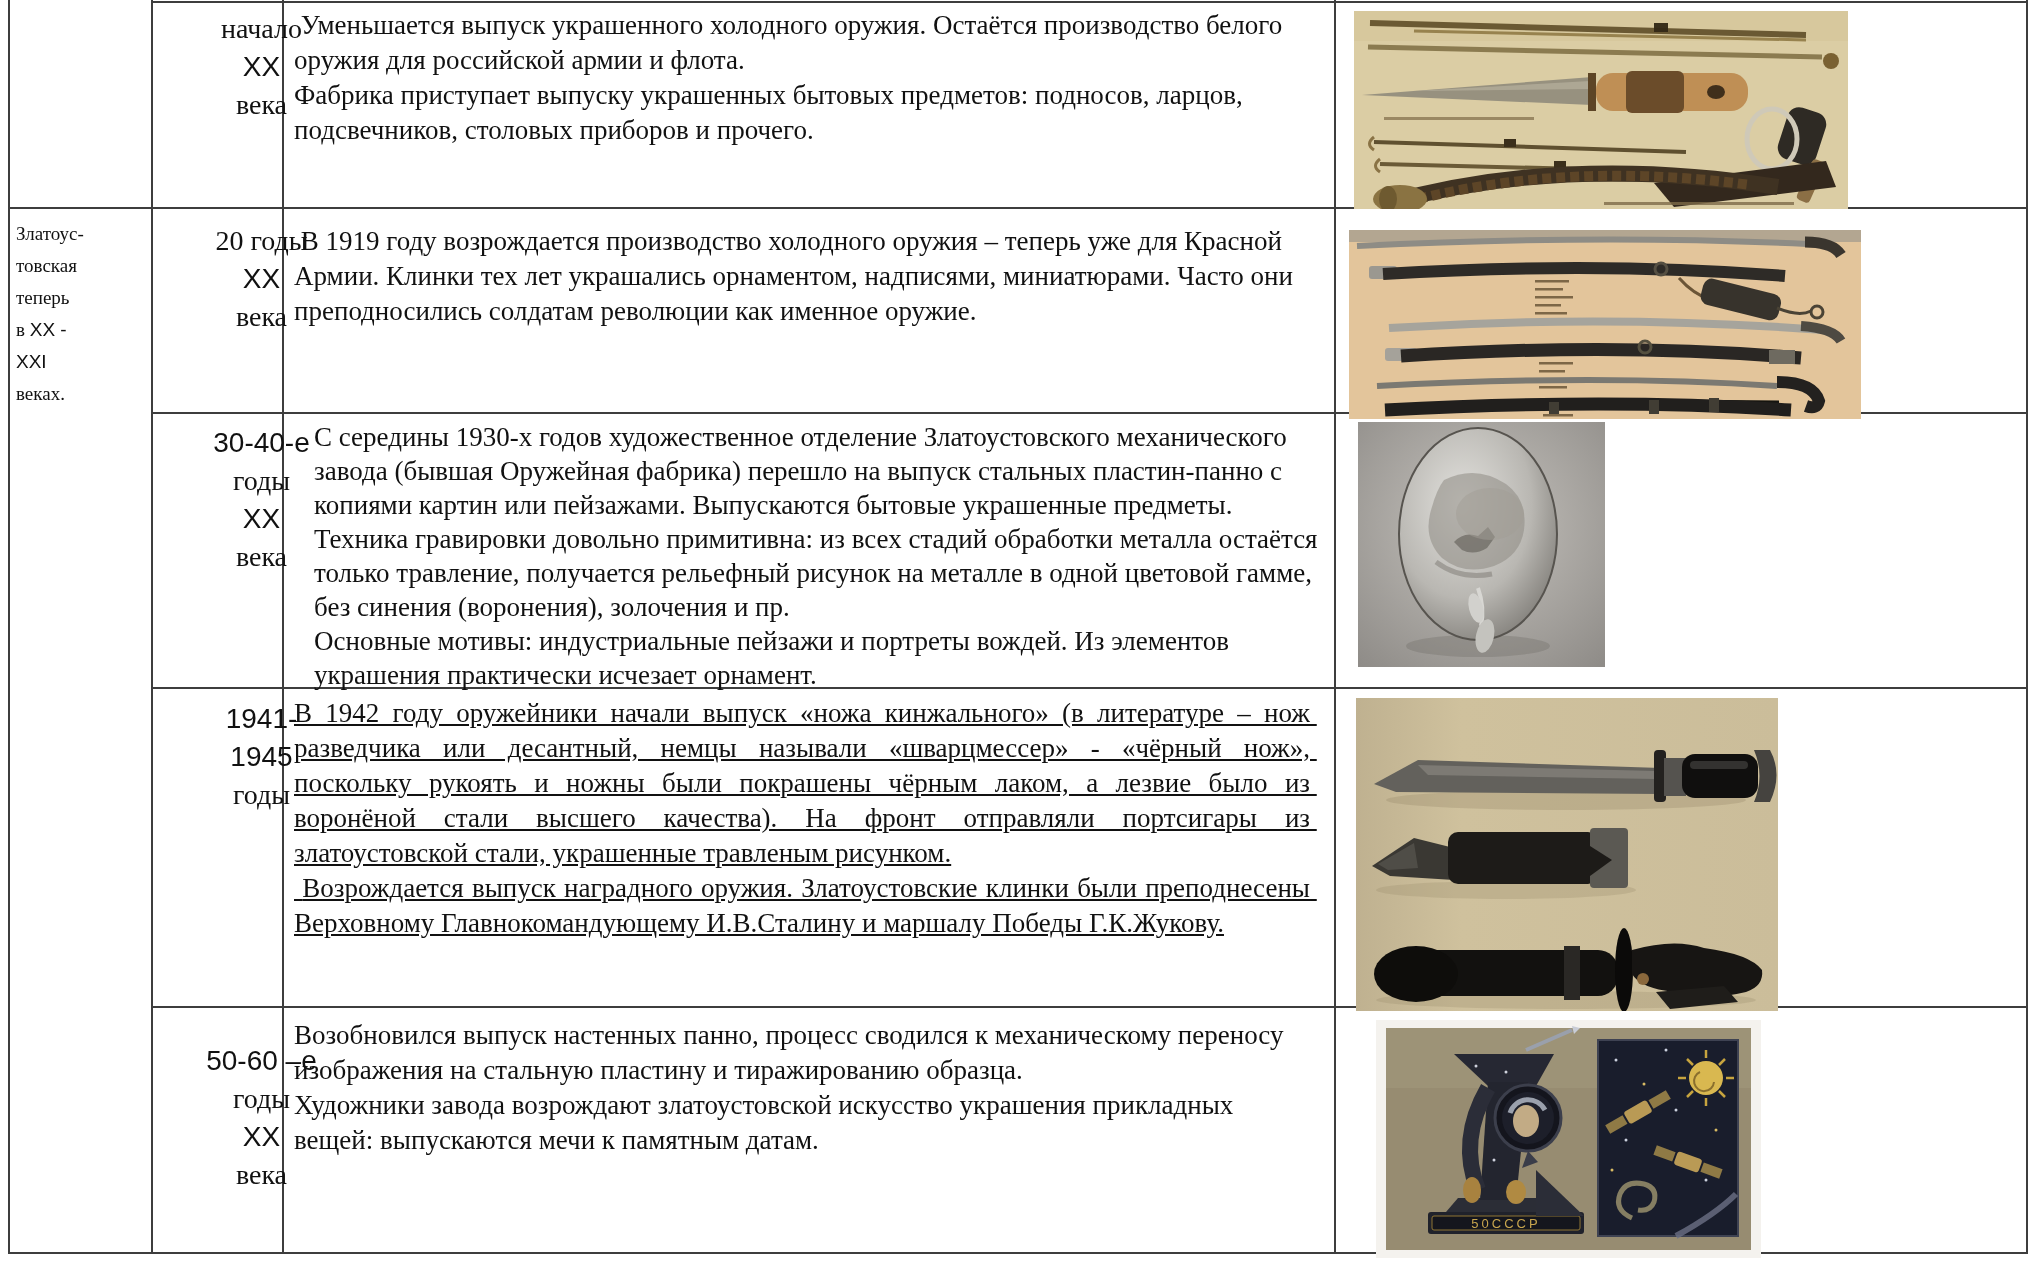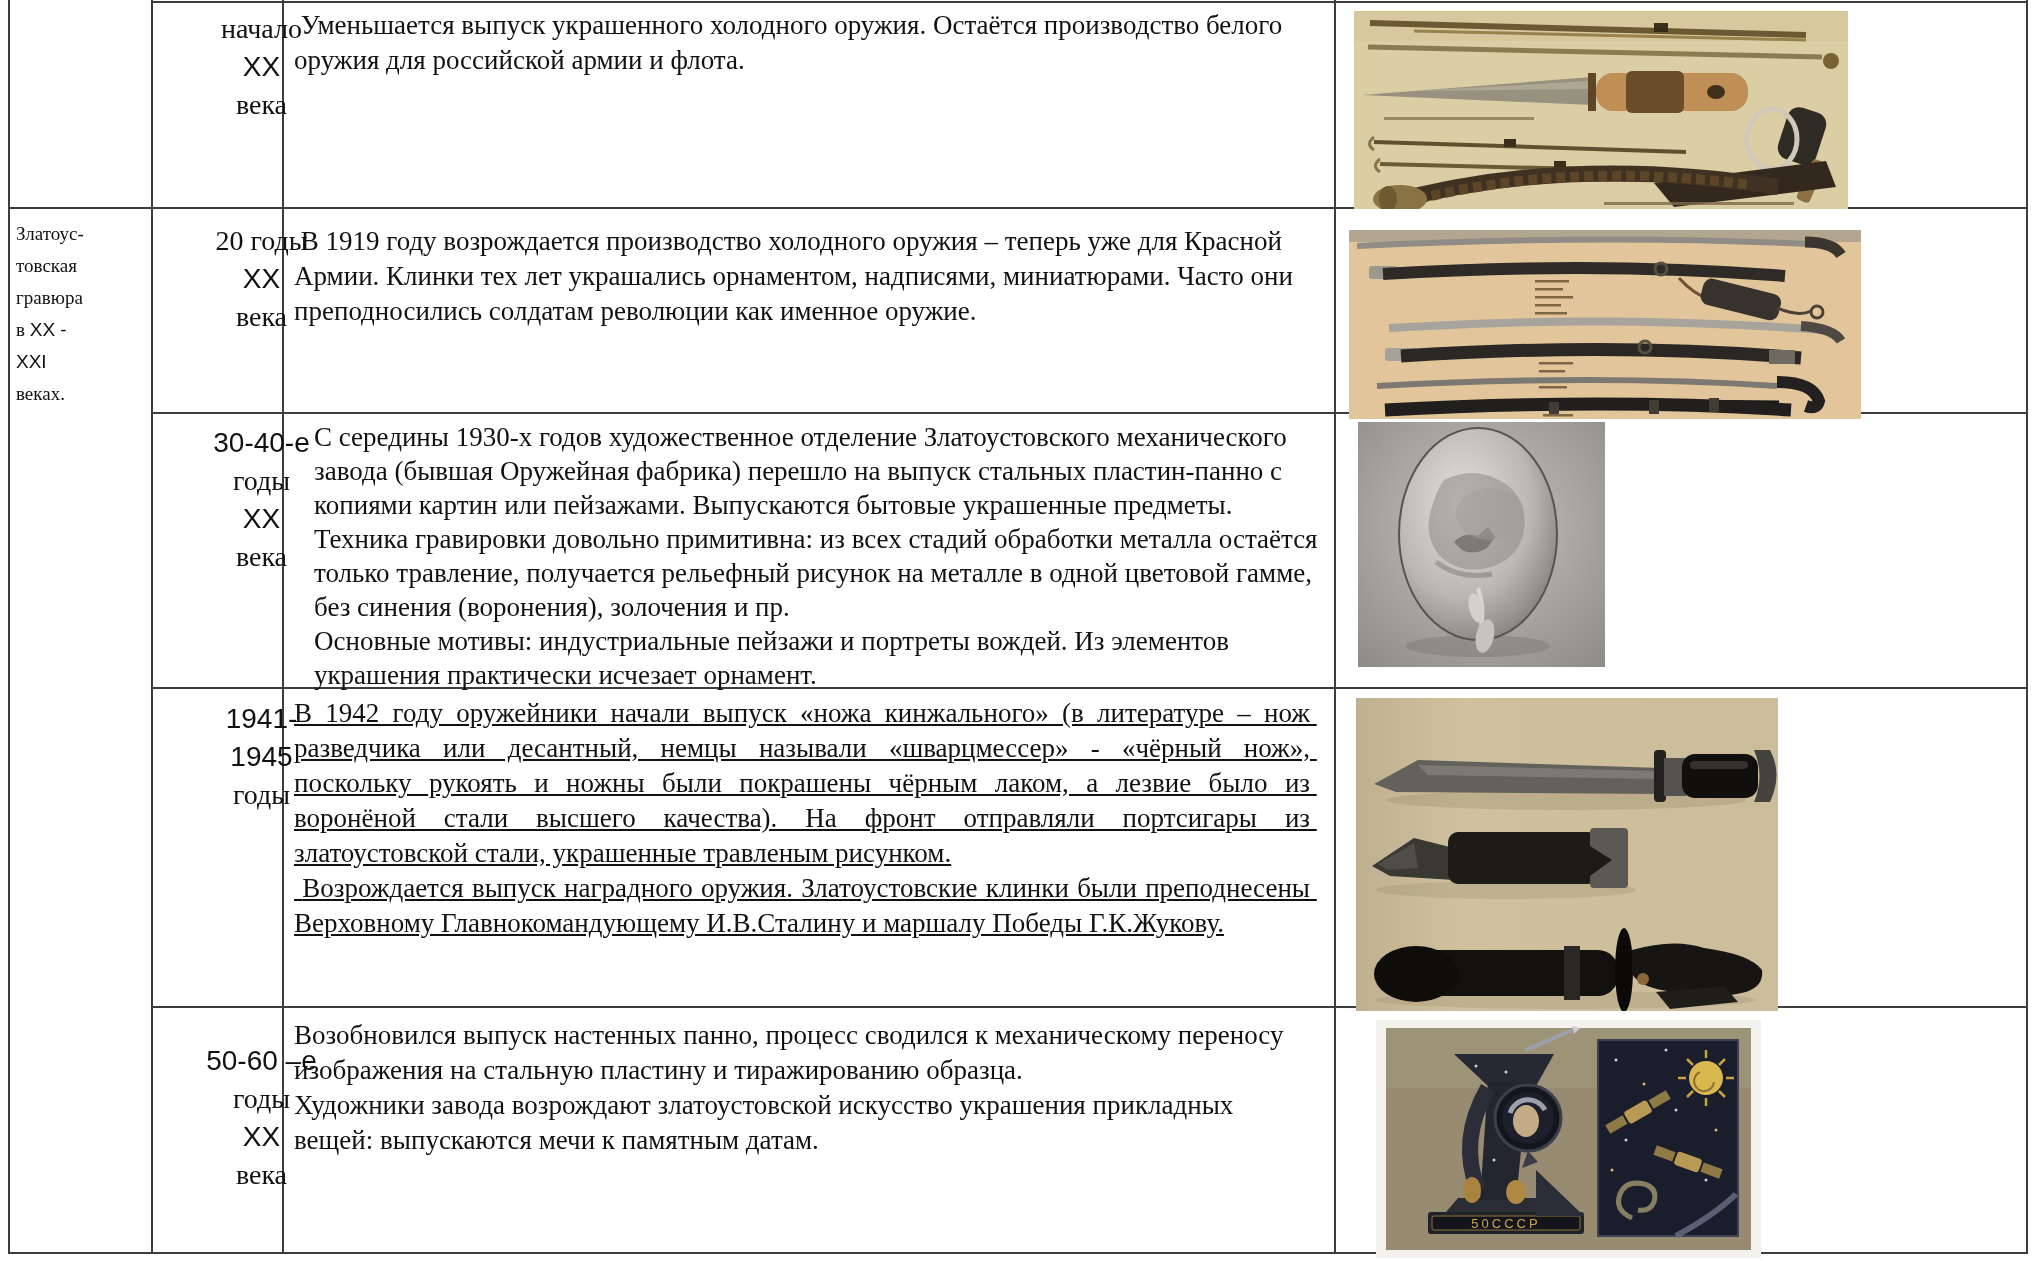--- a/index.html
+++ b/index.html
@@ -36,21 +36,21 @@
   <div class="hline" style="left:8px;top:207px;width:2020px;"></div>
   <div class="hline" style="left:151px;top:412px;width:1877px;"></div>
   <div class="hline" style="left:151px;top:687px;width:1877px;"></div>
   <div class="hline" style="left:151px;top:1006px;width:1877px;"></div>
   <div class="hline" style="left:8px;top:1252px;width:2020px;"></div>
   <div class="vline" style="left:2026px;top:0;height:1254px;"></div>
 
   <div class="cell cat">
     <div class="line"><span data-font="serif">Златоус-</span></div>
     <div class="line"><span data-font="serif">товская</span></div>
-    <div class="line"><span data-font="serif">гравюра</span></div>
+    <div class="line"><span data-font="serif">теперь</span></div>
     <div class="line"><span data-font="serif">в </span><span data-font="sans">XX -</span></div>
     <div class="line"><span data-font="sans">XXI</span></div>
     <div class="line"><span data-font="serif">веках.</span></div>
   </div>
 
   <div class="cell period" style="top:10px;">
     <div data-font="serif">начало</div>
     <div data-font="sans">XX</div>
     <div data-font="serif">века</div>
   </div>
@@ -72,20 +72,21 @@
   </div>
   <div class="cell period" style="top:1042px;text-align:center;">
     <div data-font="sans">50-60 –е</div>
     <div data-font="serif">годы</div>
     <div data-font="sans">XX</div>
     <div data-font="serif">века</div>
   </div>
 
   <div class="cell desc" style="top:8px;">
     <p> Уменьшается выпуск украшенного холодного оружия. Остаётся производство белого оружия для российской армии и флота.</p>
+    <p>Фабрика приступает выпуску украшенных бытовых предметов: подносов, ларцов, подсвечников, столовых приборов и прочего.</p>
   </div>
   <div class="cell desc" style="top:224px;">
     <p> В 1919 году возрождается производство холодного оружия – теперь уже для Красной Армии. Клинки тех лет украшались орнаментом, надписями, миниатюрами. Часто они преподносились солдатам революции как именное оружие.</p>
   </div>
   <div class="cell desc tight" style="top:420px;margin-left:20px;">
     <p>С середины 1930-х годов художественное отделение Златоустовского механического завода (бывшая Оружейная фабрика) перешло на выпуск стальных пластин-панно с копиями картин или пейзажами. Выпускаются бытовые украшенные предметы. Техника гравировки довольно примитивна: из всех стадий обработки металла остаётся только травление, получается рельефный рисунок на металле в одной цветовой гамме, без синения (воронения), золочения и пр.</p>
     <p>Основные мотивы: индустриальные пейзажи и портреты вождей. Из элементов украшения практически исчезает орнамент.</p>
   </div>
   <div class="cell desc justify" style="top:696px;">
     <p>В 1942 году оружейники начали выпуск «ножа кинжального» (в литературе – нож разведчика или десантный, немцы называли «шварцмессер» - «чёрный нож», поскольку рукоять и ножны были покрашены чёрным лаком, а лезвие было из воронёной стали высшего качества). На фронт отправляли портсигары из златоустовской стали, украшенные травленым рисунком.</p>

